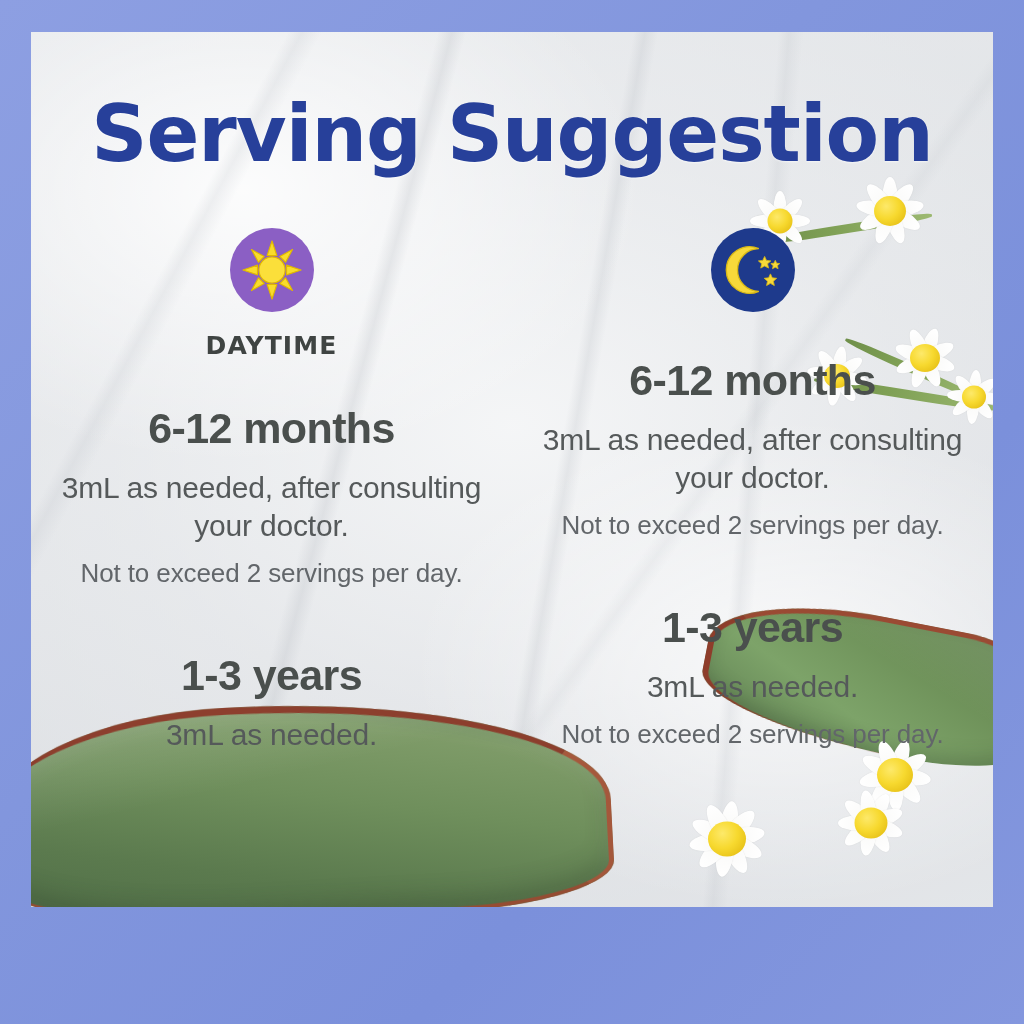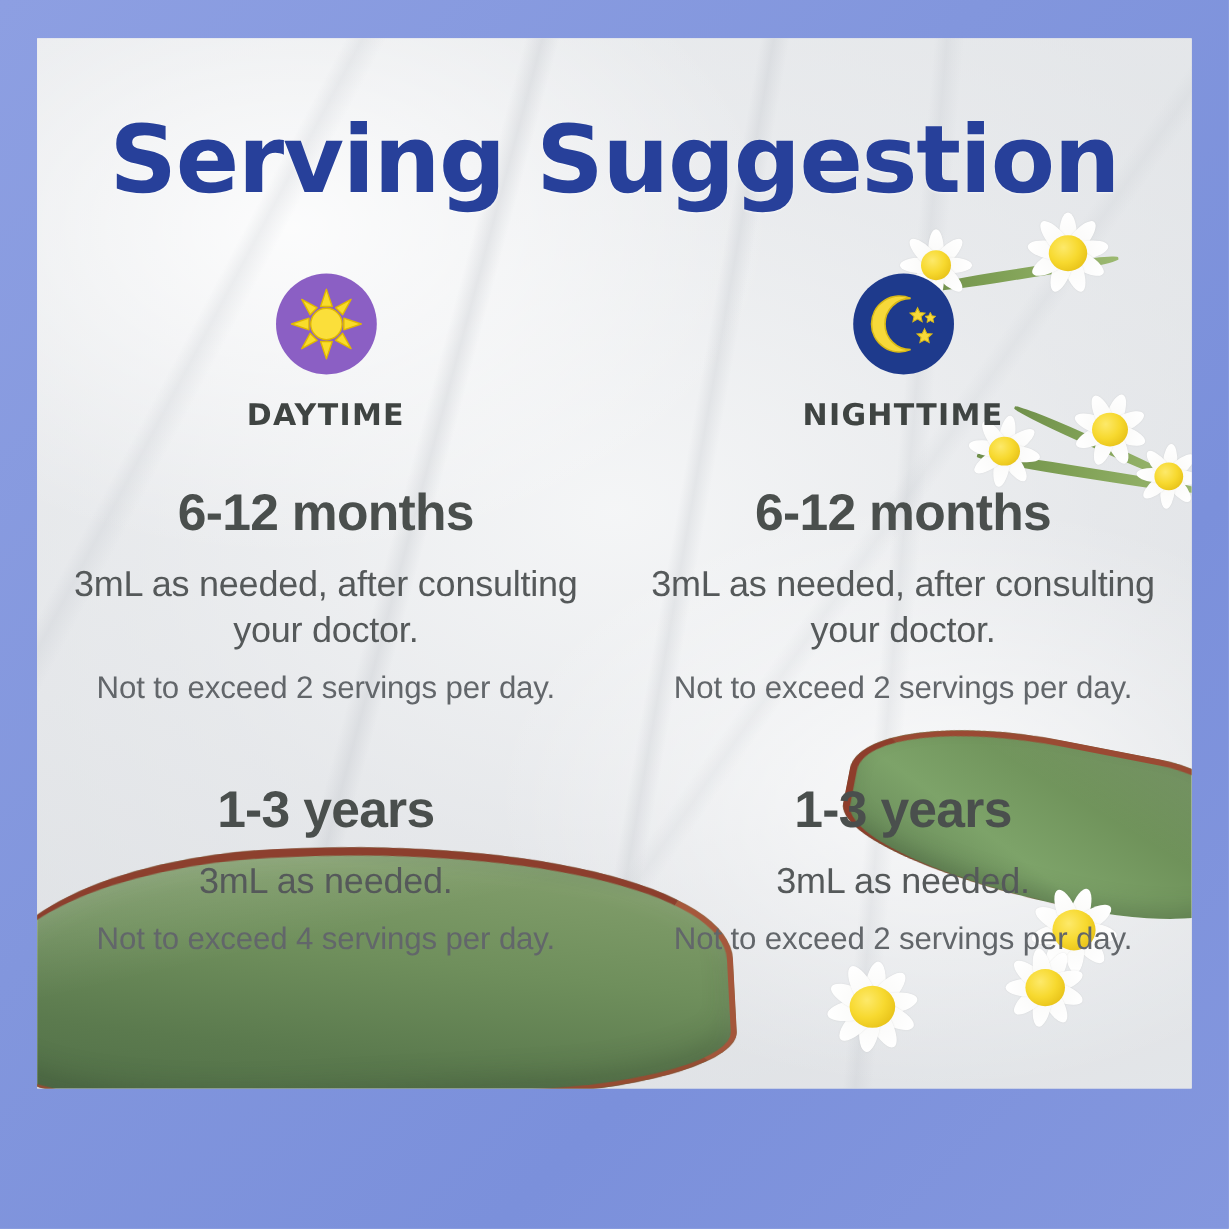--- a/index.html
+++ b/index.html
@@ -349,34 +349,32 @@
 
         <div class="dose-block first">
           <div class="age">6-12 months</div>
           <div class="dose">3mL as needed, after consulting your doctor.</div>
           <div class="limit">Not to exceed 2 servings per day.</div>
         </div>
 
         <div class="dose-block second">
           <div class="age">1-3 years</div>
           <div class="dose">3mL as needed.</div>
-          <div class="limit">Not to exceed 4 servings per day.</div>
         </div>
       </div>
 
       <div class="col">
         <div class="badge night">
           <svg width="62" height="62" viewBox="0 0 64 64">
             <path d="M38 10 A24 24 0 1 0 38 54 A19 19 0 1 1 38 10 Z" fill="#f7d93a" stroke="#d9b916" stroke-width="1.4"></path>
             <polygon fill="#f7d93a" stroke="#d9b916" stroke-width="0.9" points="44,18 45.9,22.1 50.4,22.6 47,25.6 48,30 44,27.8 40,30 41,25.6 37.6,22.6 42.1,22.1"></polygon>
             <polygon fill="#f7d93a" stroke="#d9b916" stroke-width="0.8" points="55,22 56.4,25 59.6,25.4 57.2,27.5 57.9,30.7 55,29.1 52.1,30.7 52.8,27.5 50.4,25.4 53.6,25"></polygon>
             <polygon fill="#f7d93a" stroke="#d9b916" stroke-width="0.9" points="50,36 51.9,40.1 56.4,40.6 53,43.6 54,48 50,45.8 46,48 47,43.6 43.6,40.6 48.1,40.1"></polygon>
           </svg>
         </div>
-        <div class="col-label">NIGHTTIME</div>
 
         <div class="dose-block first">
           <div class="age">6-12 months</div>
           <div class="dose">3mL as needed, after consulting your doctor.</div>
           <div class="limit">Not to exceed 2 servings per day.</div>
         </div>
 
         <div class="dose-block second">
           <div class="age">1-3 years</div>
           <div class="dose">3mL as needed.</div>

